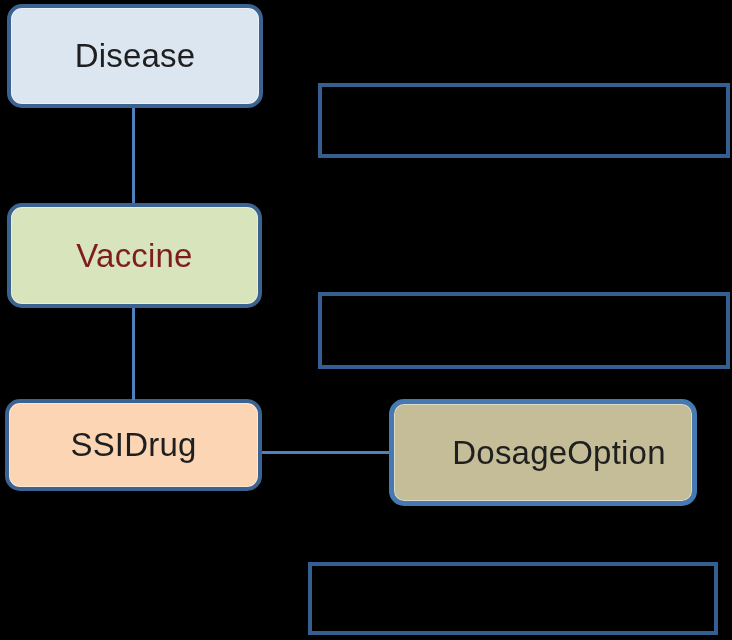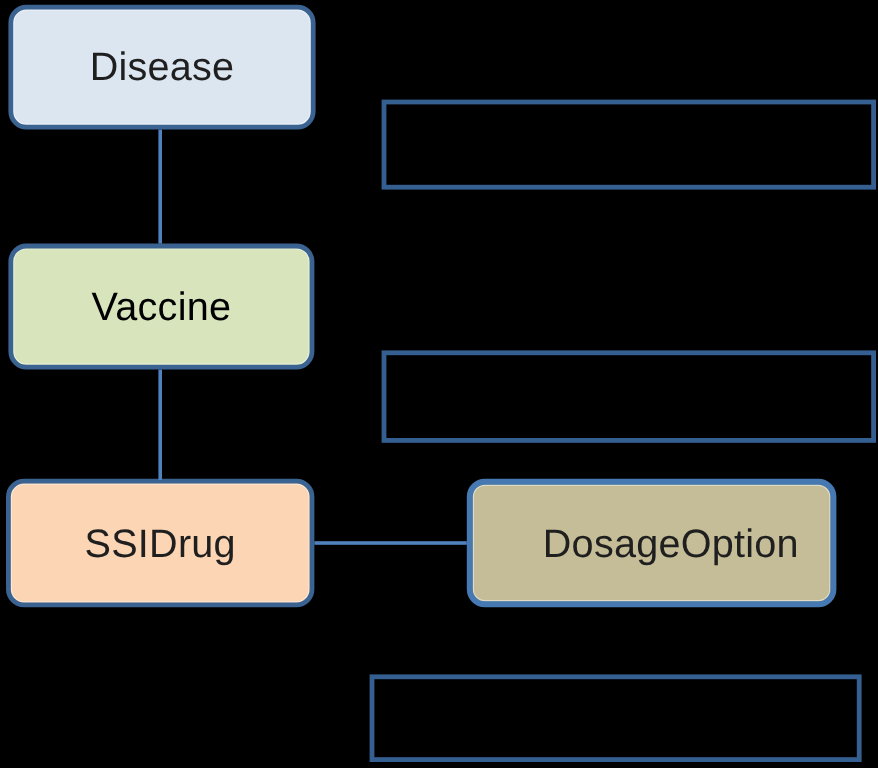--- a/index.html
+++ b/index.html
@@ -29,21 +29,21 @@
     box-shadow: inset 0 0 0 1px rgba(255,255,255,0.45);
   }
   .node .label {
     font-size: 33px;
     letter-spacing: 0.2px;
     color: #1f1f1f;
     white-space: nowrap;
   }
   .node-disease      { left: 7px;   top: 4px;   width: 256px; height: 104px; }
   .node-vaccine      { left: 7px;   top: 203px; width: 255px; height: 105px; }
-  .node-ssidrug      { left: 5px;   top: 399px; width: 257px; height: 107px; }
+  .node-ssidrug      { left: 5px;   top: 399px; width: 257px; height: 92px; }
   .node-dosageoption { left: 389px; top: 399px; width: 308px; height: 107px; border-width: 5px; }
 
   
   .connector { position: absolute; }
   .conn-disease-vaccine  { left: 132px; top: 108px; width: 3px;   height: 95px; }
   .conn-vaccine-ssidrug  { left: 132px; top: 308px; width: 3px;   height: 92px; }
   .conn-ssidrug-dosage   { left: 262px; top: 451px; width: 127px; height: 3px;  }
 
   
   .placeholder {
@@ -59,21 +59,21 @@
 </head>
 <body>
 
 <div class="canvas" style="background-color: rgb(0, 0, 0);">
 
   <div class="node node-disease" style="background-color: rgb(220, 230, 241); border-color: rgb(59, 99, 146);">
     <span class="label" style="color: rgb(31, 31, 31);">Disease</span>
   </div>
 
   <div class="node node-vaccine" style="background-color: rgb(215, 228, 188); border-color: rgb(59, 99, 146);">
-    <span class="label" style="color: #000000;">Vaccine</span>
+    <span class="label" style="color: #7f1d1d;">Vaccine</span>
   </div>
 
   <div class="node node-ssidrug" style="background-color: rgb(251, 213, 180); border-color: rgb(59, 99, 146);">
     <span class="label" style="color: rgb(31, 31, 31);">SSIDrug</span>
   </div>
 
   <div class="node node-dosageoption" style="background-color: rgb(196, 189, 151); border-color: rgb(70, 121, 178);">
     <span class="label" style="color: rgb(31, 31, 31); margin-left: 32px;">DosageOption</span>
   </div>
 

